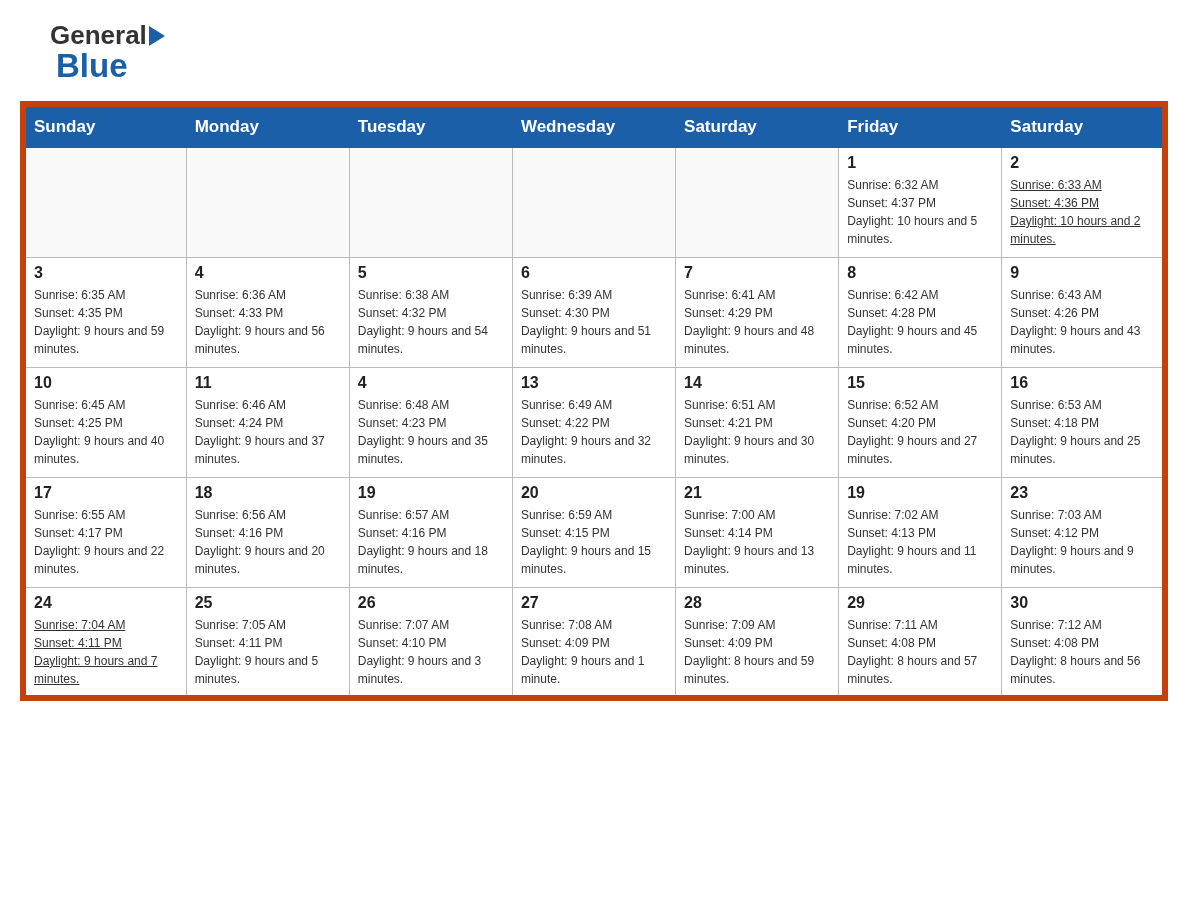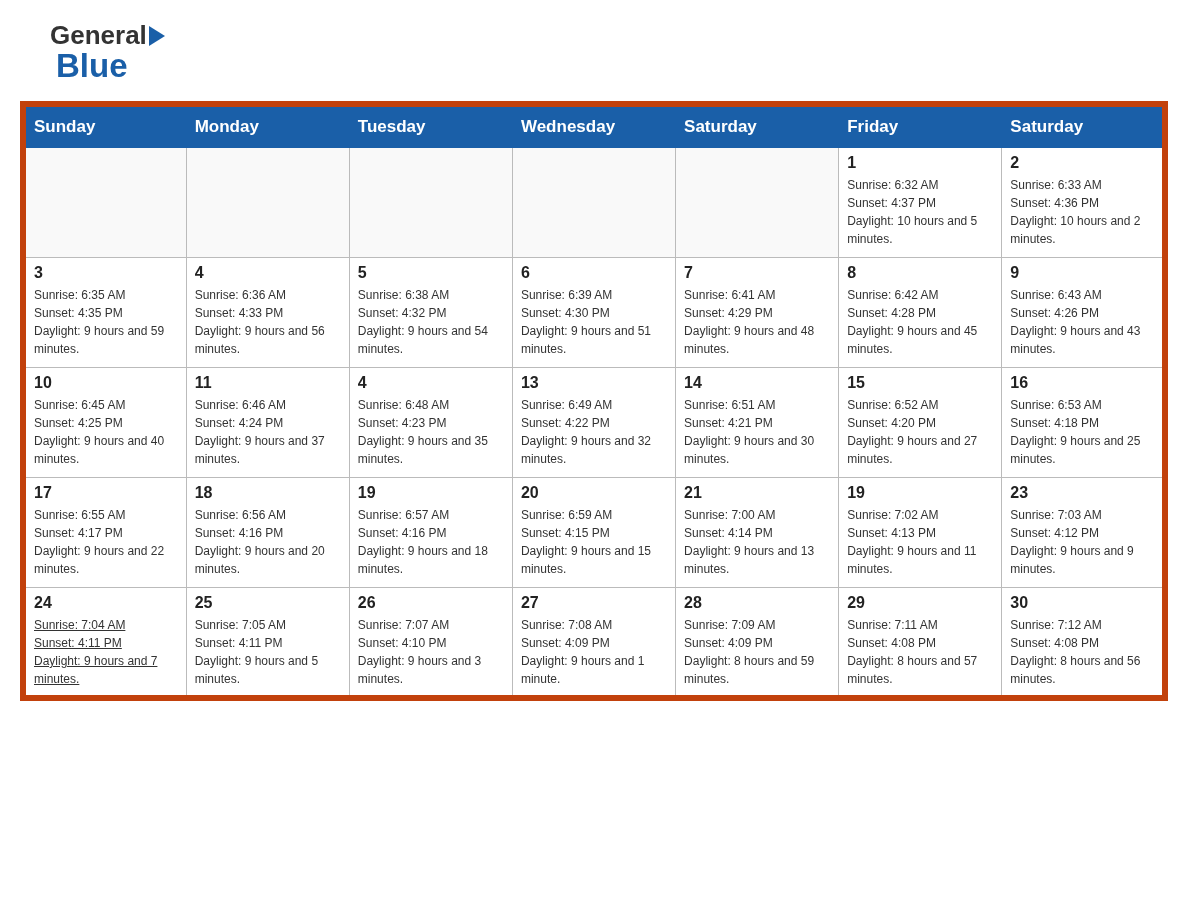--- a/index.html
+++ b/index.html
@@ -127,21 +127,21 @@
         <td class="empty-cell"></td>
         <td class="empty-cell"></td>
         <td>
           <span class="day-number">1</span>
           <div class="day-info" style="white-space: pre-line;">Sunrise: 6:32 AM
 Sunset: 4:37 PM
 Daylight: 10 hours and 5 minutes.</div>
         </td>
         <td>
           <span class="day-number">2</span>
-          <div class="day-info" style="white-space: pre-line;">Sunrise: 6:33 AM
+          <div class="day-info" style="white-space: pre-line; text-decoration: underline;">Sunrise: 6:33 AM
 Sunset: 4:36 PM
 Daylight: 10 hours and 2 minutes.</div>
         </td>
       </tr>
       <tr class="week-row">
         <td>
           <span class="day-number">3</span>
           <div class="day-info" style="white-space: pre-line;">Sunrise: 6:35 AM
 Sunset: 4:35 PM
 Daylight: 9 hours and 59 minutes.</div>

